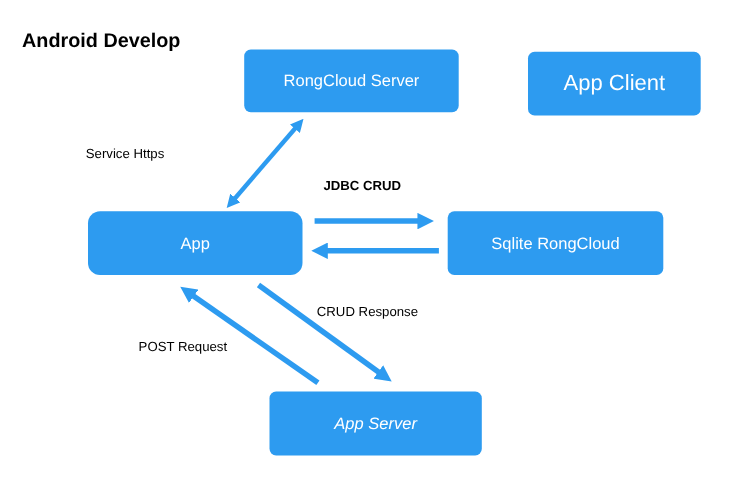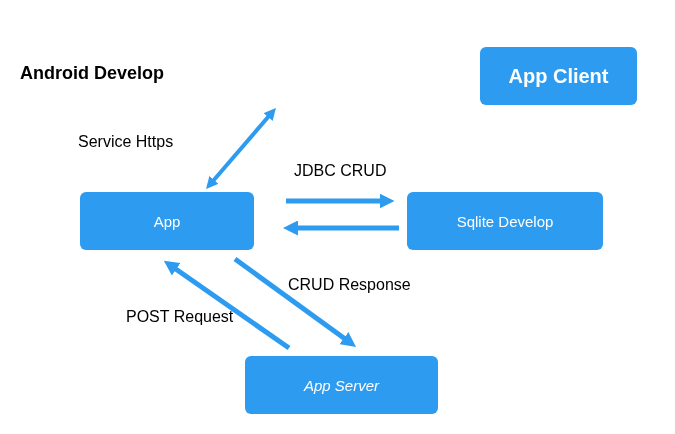--- a/index.html
+++ b/index.html
@@ -14,21 +14,20 @@
     overflow: hidden;
   }
   .diagram-title {
     position: absolute;
     left: 20px;
     top: 27px;
     font-size: 18px;
     font-weight: bold;
     color: #000000;
     white-space: nowrap;
-    margin-top: 36px;
   }
   .arrows {
     position: absolute;
     left: 0;
     top: 0;
     width: 675px;
     height: 434px;
   }
   .arrows line { stroke: var(--accent, #2D9BF0); }
   .arrows marker path { fill: var(--accent, #2D9BF0); }
@@ -38,32 +37,32 @@
     border-radius: 6px;
     color: #ffffff;
     display: flex;
     align-items: center;
     justify-content: center;
     font-size: 15px;
     text-align: center;
     white-space: nowrap;
   }
   #node-rongcloud-server { left: 222px; top: 45px;  width: 195px; height: 57px; }
-  #node-app-client       { left: 480px; top: 47px;  width: 157px; height: 58px; font-weight: bold; font-size: 20px; }
-  #node-app              { left: 80px;  top: 192px; width: 174px; height: 58px; }
+  #node-app-client       { left: 480px; top: 47px;  width: 157px; height: 58px; font-weight: normal; font-size: 20px; }
+  #node-app              { left: 80px;  top: 192px; width: 195px; height: 58px; border-radius: 11px; }
   #node-sqlite-database  { left: 407px; top: 192px; width: 196px; height: 58px; }
   #node-app-server       { left: 245px; top: 356px; width: 193px; height: 58px; font-style: italic; }
   .edge-label {
     position: absolute;
-    font-size: 16px;
+    font-size: 12px;
     color: #000000;
     white-space: nowrap;
   }
   #label-service-https { left: 78px;  top: 133px; }
-  #label-jdbc-crud     { left: 294px; top: 162px; }
+  #label-jdbc-crud     { left: 294px; top: 162px; font-weight: bold; }
   #label-post-response { left: 288px; top: 276px; }
   #label-post-request  { left: 126px; top: 308px; text-align: center; }
 </style>
 </head>
 <body>
 
 <div class="canvas">
 
   <div class="diagram-title">Android Develop</div>
 
@@ -73,31 +72,34 @@
         <path d="M0,0 L10,5 L0,10 z"></path>
       </marker>
     </defs>
     <line x1="210" y1="184.5" x2="272" y2="112.5" stroke-width="4" marker-start="url(#ah)" marker-end="url(#ah)"></line>
     <line x1="286" y1="201" x2="387" y2="201" stroke-width="5" marker-end="url(#ah)"></line>
     <line x1="399" y1="228" x2="290.5" y2="228" stroke-width="5" marker-end="url(#ah)"></line>
     <line x1="289" y1="348" x2="170" y2="265" stroke-width="5" marker-end="url(#ah)"></line>
     <line x1="235" y1="259" x2="350" y2="342.5" stroke-width="5" marker-end="url(#ah)"></line>
   </svg>
 
+  <div class="node" id="node-rongcloud-server">
+    <span>RongCloud Server</span>
+  </div>
 
   <div class="node" id="node-app-client">
     <span>App Client</span>
   </div>
 
   <div class="node" id="node-app">
     <span>App</span>
   </div>
 
   <div class="node" id="node-sqlite-database">
-    <span>Sqlite Develop</span>
+    <span>Sqlite RongCloud</span>
   </div>
 
   <div class="node" id="node-app-server">
     <span>App Server</span>
   </div>
 
   <div class="edge-label" id="label-service-https">Service Https</div>
 
   <div class="edge-label" id="label-jdbc-crud">JDBC CRUD</div>
 

